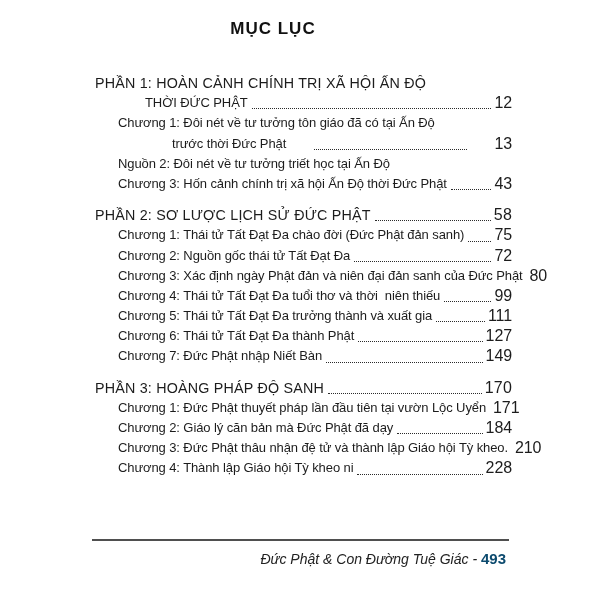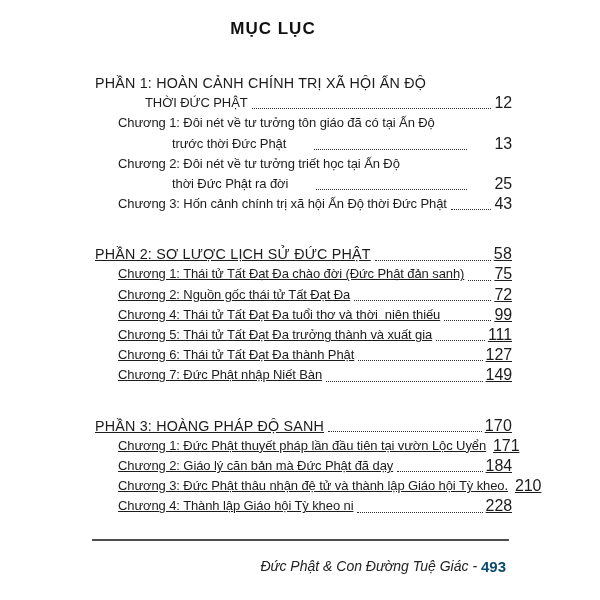--- a/index.html
+++ b/index.html
@@ -8,23 +8,23 @@
     font-family:"Liberation Sans","DejaVu Sans",sans-serif;
     color:#1c1c1c;overflow:hidden;
   }
   .page-title{
     position:absolute;top:19px;left:0;width:546px;text-align:center;
     font-size:17px;font-weight:800;letter-spacing:1px;color:#111;
   }
   .toc{
     position:absolute;left:95px;top:73px;width:417px;
   }
-  .toc-section + .toc-section{margin-top:30px;text-decoration:underline;}
+  .toc-section + .toc-section{margin-top:11px;}
   .toc-row{
-    display:flex;align-items:flex-end;height:20.2px;
+    display:flex;align-items:flex-start;height:20.2px;
     font-size:13px;letter-spacing:-0.1px;line-height:20.2px;
   }
   .toc-row.lv-phan{font-size:14.3px;letter-spacing:0.2px;}
   .toc-row.lv-chuong{padding-left:23px;}
   .toc-row.lv-phan-cont{padding-left:50px;}
   .toc-row.lv-cont{padding-left:77px;gap:24px;}
   .toc-label{white-space:pre;}
   .dot-leader{
     flex:1;min-width:0;align-self:flex-end;
     border-bottom:1.7px dotted #2b2b2b;
@@ -32,21 +32,21 @@
   }
   .dot-leader.no-dots{border-bottom:none;}
   .toc-page{font-size:16px;white-space:pre;}
   .footer-rule{
     position:absolute;left:92px;right:91px;top:539px;height:2px;
     background:#4f4f4f;
   }
   .footer{
     position:absolute;right:94px;top:550px;
     font-size:14px;font-style:italic;color:#222;
-    display:flex;align-items:flex-start;white-space:pre;margin-top:8px;
+    display:flex;align-items:center;white-space:pre;
   }
   .footer .book-page{font-style:normal;font-weight:800;font-size:15px;color:#0c4a6e;}
 </style>
 </head>
 <body>
 
 <div class="page-title">MỤC LỤC</div>
 
 <div class="toc">
     <div class="toc-section">
@@ -60,26 +60,21 @@
       </div>
       <div class="toc-row lv-chuong">
         <span class="toc-label">Chương 1: Đôi nét về tư tưởng tôn giáo đã có tại Ấn Độ</span>
       </div>
       <div class="toc-row lv-cont">
         <span class="toc-label">trước thời Đức Phật</span>
         <span class="dot-leader"></span>
         <span class="toc-page">13</span>
       </div>
       <div class="toc-row lv-chuong">
-        <span class="toc-label">Chương 2: Đôi nét về tư tưởng triết học tại Ấn Độ</span>
-      </div>
-      <div class="toc-row lv-cont">
-        <span class="toc-label">thời Đức Phật ra đời</span>
-        <span class="dot-leader"></span>
-        <span class="toc-page">25</span>
+        <span class="toc-label">Nguồn 2: Đôi nét về tư tưởng triết học tại Ấn Độ</span>
       </div>
       <div class="toc-row lv-chuong">
         <span class="toc-label">Chương 3: Hốn cảnh chính trị xã hội Ấn Độ thời Đức Phật</span>
         <span class="dot-leader"></span>
         <span class="toc-page">43</span>
       </div>
     </div>
     <div class="toc-section">
       <div class="toc-row lv-phan">
         <span class="toc-label">PHẦN 2: SƠ LƯỢC LỊCH SỬ ĐỨC PHẬT</span>
@@ -88,20 +83,25 @@
       </div>
       <div class="toc-row lv-chuong">
         <span class="toc-label">Chương 1: Thái tử Tất Đạt Đa chào đời (Đức Phật đản sanh)</span>
         <span class="dot-leader"></span>
         <span class="toc-page">75</span>
       </div>
       <div class="toc-row lv-chuong">
         <span class="toc-label">Chương 2: Nguồn gốc thái tử Tất Đạt Đa</span>
         <span class="dot-leader"></span>
         <span class="toc-page">72</span>
+      </div>
+      <div class="toc-row lv-chuong">
+        <span class="toc-label">Chương 3: Xác định ngày Phật đản và niên đại đản sanh của Đức Phật</span>
+        <span class="dot-leader no-dots"></span>
+        <span class="toc-page">80</span>
       </div>
       <div class="toc-row lv-chuong">
         <span class="toc-label">Chương 4: Thái tử Tất Đạt Đa tuổi thơ và thời  niên thiếu</span>
         <span class="dot-leader"></span>
         <span class="toc-page">99</span>
       </div>
       <div class="toc-row lv-chuong">
         <span class="toc-label">Chương 5: Thái tử Tất Đạt Đa trưởng thành và xuất gia</span>
         <span class="dot-leader"></span>
         <span class="toc-page">111</span>

